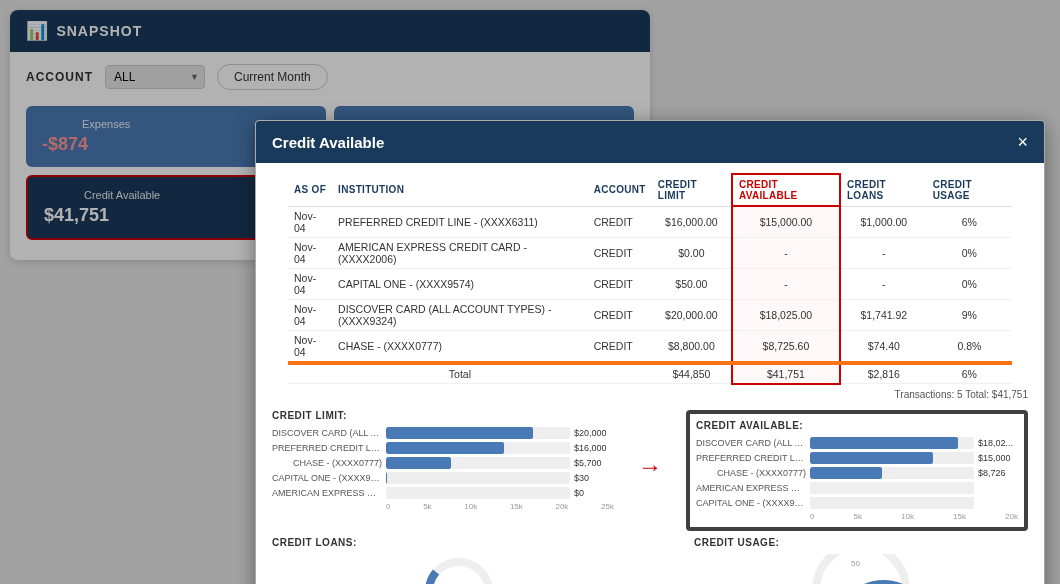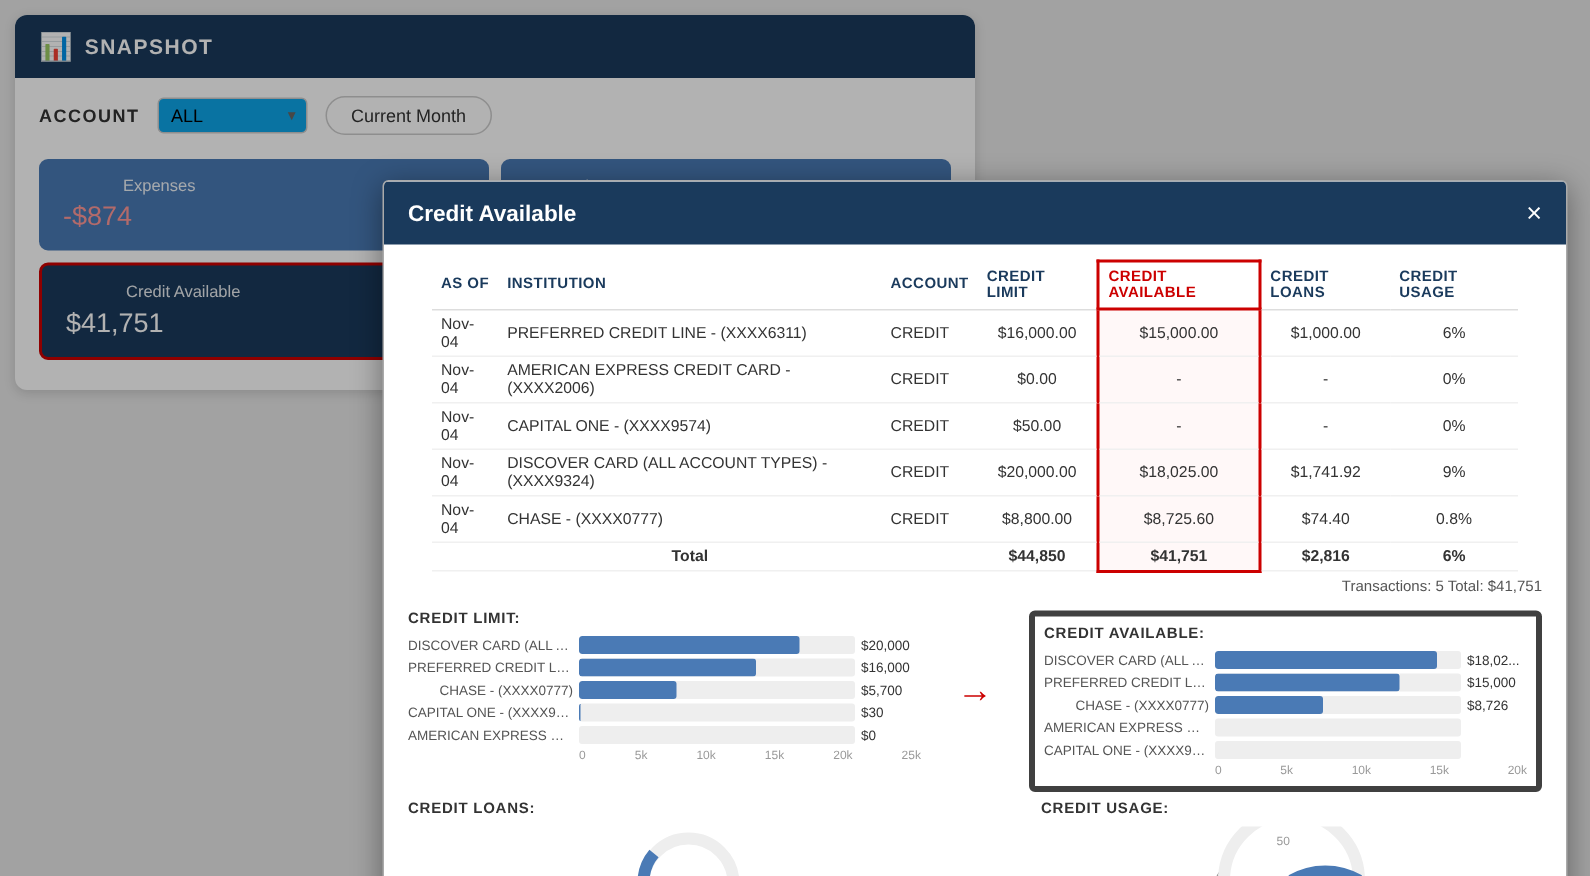--- a/index.html
+++ b/index.html
@@ -53,21 +53,21 @@
       font-size: 12px;
       font-weight: bold;
       color: #333;
       letter-spacing: 1px;
     }
     .account-select {
       border: 1px solid #ccc;
       border-radius: 4px;
       padding: 4px 24px 4px 8px;
       font-size: 12px;
-      background: #0ea5e9;
+      background: #e5e5e5;
       appearance: none;
       -webkit-appearance: none;
       position: relative;
       min-width: 100px;
     }
     .select-wrapper {
       position: relative;
       display: inline-block;
     }
     .select-wrapper::after {
@@ -104,21 +104,21 @@
       color: white;
     }
     .tile-label {
       font-size: 11px;
       opacity: 0.9;
       margin-bottom: 4px;
       padding-left: 40px;
     }
     .tile-value {
       font-size: 18px;
-      font-weight: normal;
+      font-weight: bold;
     }
     .tile-value.negative { color: #ff9999; }
     .tile-value.positive { color: #90ee90; }
 
     .tile-credit-available {
       background: #1a3a5c;
       border: 2px solid #cc0000;
     }
 
     
@@ -187,22 +187,22 @@
       border: 2px solid #cc0000;
       color: #cc0000;
     }
     .modal-table td {
       padding: 3px 6px;
       color: #333;
       font-size: 10.5px;
       border-bottom: 1px solid #f0f0f0;
     }
     .modal-table tr.total-row td {
-      font-weight: bold;
-      border-top: 1px solid #f97316;
+      font-weight: normal;
+      border-top: 4px solid #f97316;
     }
     .modal-table td.highlight-col {
       border-left: 2px solid #cc0000;
       border-right: 2px solid #cc0000;
       background: #fff8f8;
     }
     .modal-table tr.total-row td.highlight-col {
       border-bottom: 2px solid #cc0000;
     }
 

